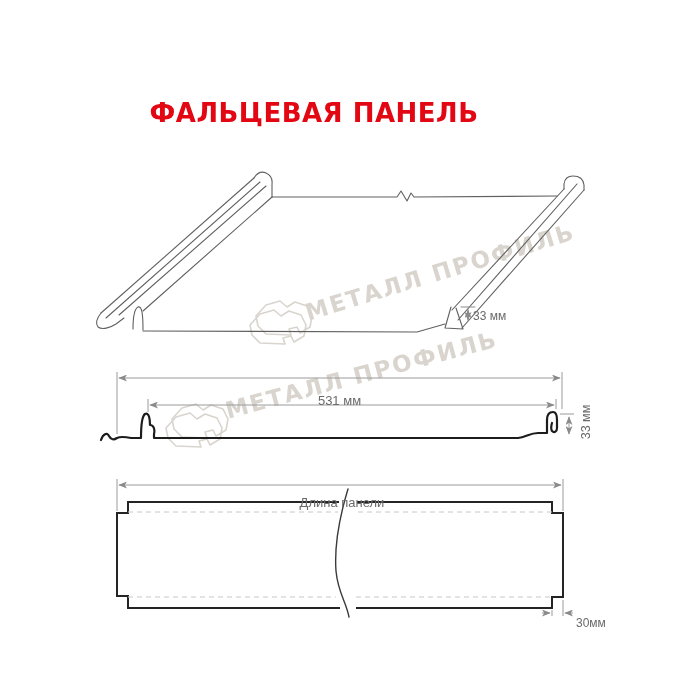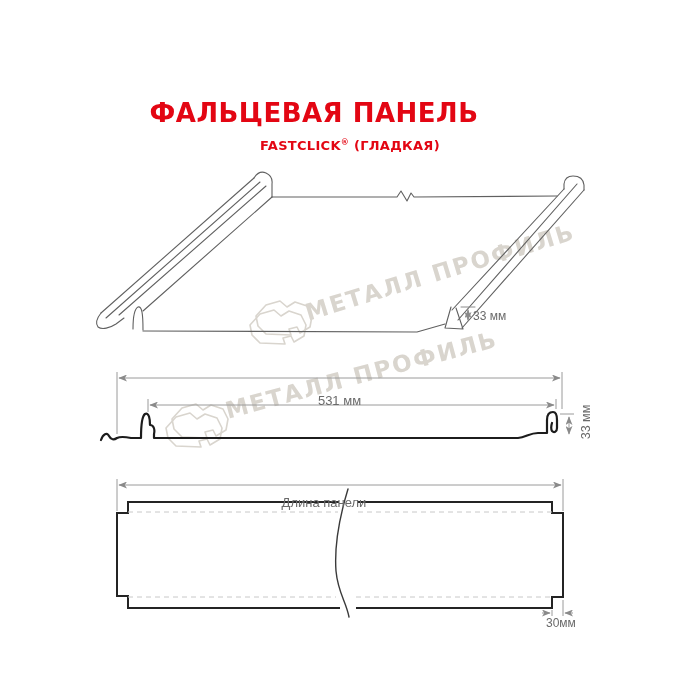--- a/index.html
+++ b/index.html
@@ -38,30 +38,29 @@
     font-family:"Liberation Sans",sans-serif;white-space:nowrap;
   }
   .dim-label.center{text-align:center;margin-top:32px;}
   #label-531{left:117px;top:361px;width:445px;}
   #label-485{left:148px;top:388px;width:408px;}
   #label-33-cross{
     left:566px;top:415px;width:40px;height:14px;text-align:center;
     transform:rotate(-90deg);font-size:12.5px;
   }
   #label-33-3d{left:473px;top:309px;font-size:12px;}
-  #label-length{left:101px;top:463px;width:446px;}
-  #label-30{left:546px;top:616px;font-size:12px;}
+  #label-length{left:119px;top:463px;width:446px;}
+  #label-30{left:576px;top:616px;font-size:12px;}
 </style>
 </head>
 <body>
 
 <div class="canvas">
 
   <div class="title">ФАЛЬЦЕВАЯ ПАНЕЛЬ</div>
-  <div class="subtitle"><span>FASTCLICK</span><span class="reg">®</span><span> (ГЛАДКАЯ)</span></div>
 
   <svg id="wm1-logo" class="wm" width="70" height="60" viewBox="-10 0 70 60">
     <g fill="none" stroke="#d9d5ce" stroke-width="1.6" stroke-linejoin="round">
       <path transform="translate(-6,9)" d="M4,28 L2,18 L12,7 L26,3 L33,9 L41,4 L53,8 L58,18 L56,29 L46,35 L43,29 L35,31 L37,37 L12,36 Z"></path>
       <path d="M4,28 L2,18 L12,7 L26,3 L33,9 L41,4 L53,8 L58,18 L56,29 L46,35 L43,29 L35,31 L37,37 L12,36 Z"></path>
     </g>
   </svg>
   <div id="wm1-text" class="wm wm-text">МЕТАЛЛ ПРОФИЛЬ</div>
 
   <svg id="wm2-logo" class="wm" width="72" height="58" viewBox="-10 0 72 58">

